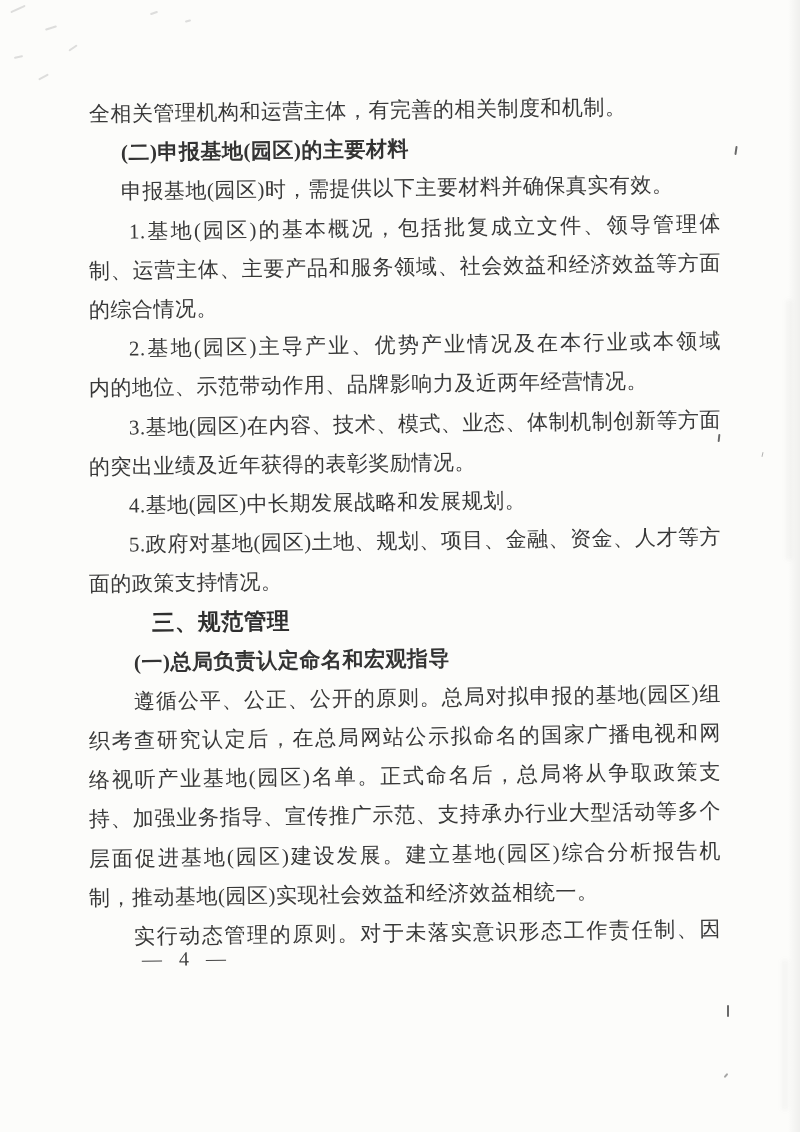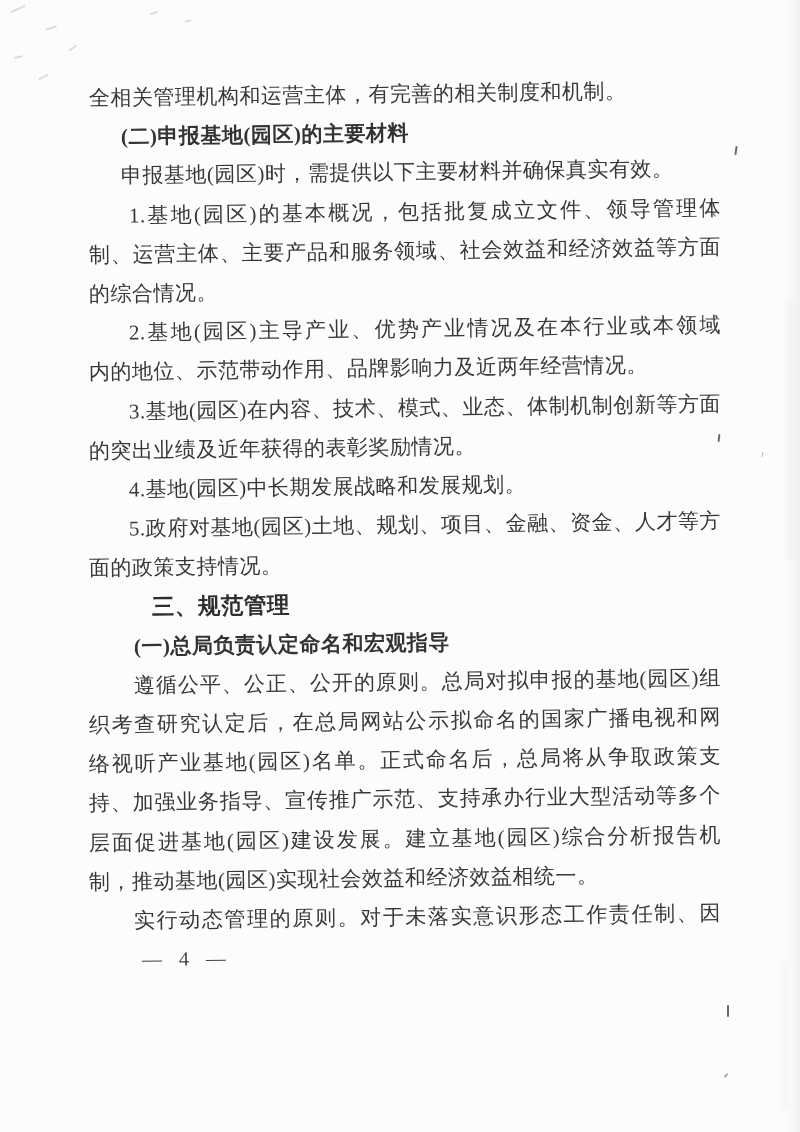--- a/index.html
+++ b/index.html
@@ -11,21 +11,21 @@
   .page {
     position:relative;
     width:800px; height:1132px;
     background:#fcfcfa;
     overflow:hidden;
     color:#383838;
   }
   
   .textblock {
     position:absolute;
-    left:89px; top:79px;
+    left:89px; top:95px;
     width:632px;
   }
   .line {
     height:39.2px;
     line-height:39.2px;
     font-size:21px;
     letter-spacing:0.5px;
     white-space:nowrap;
     transform:rotate(-0.75deg);        
     transform-origin:0 50%;

